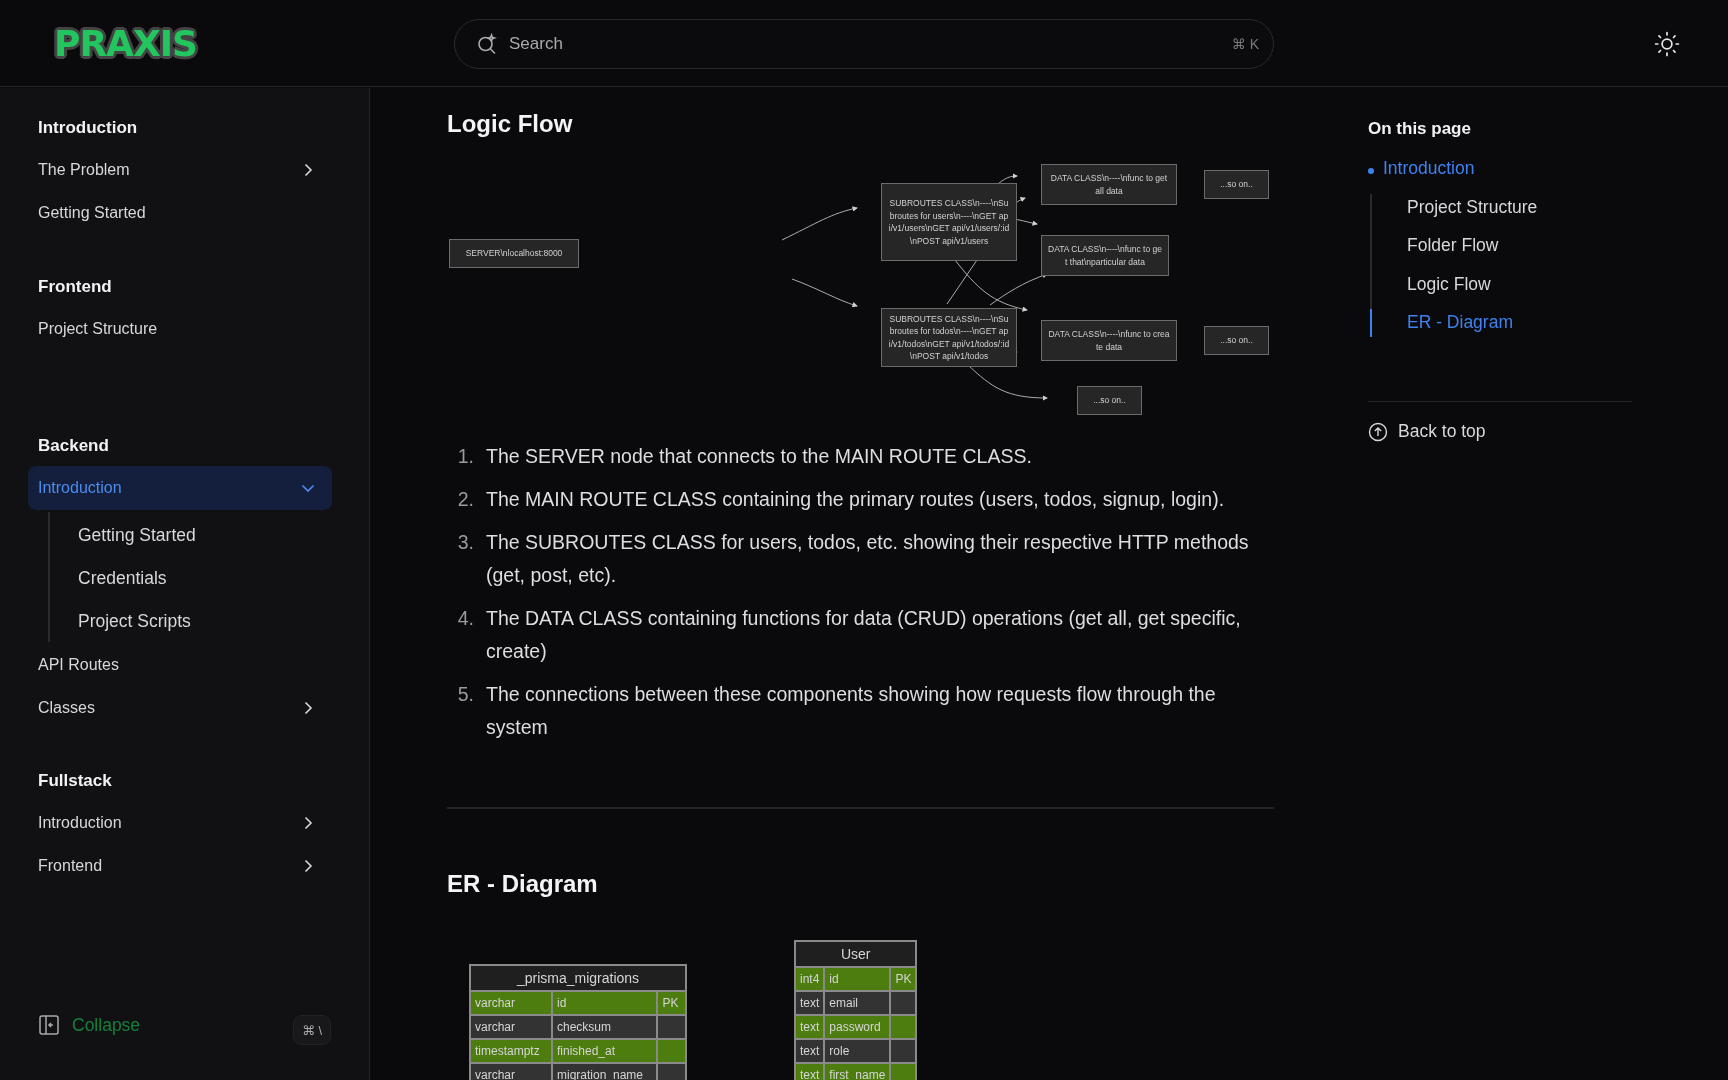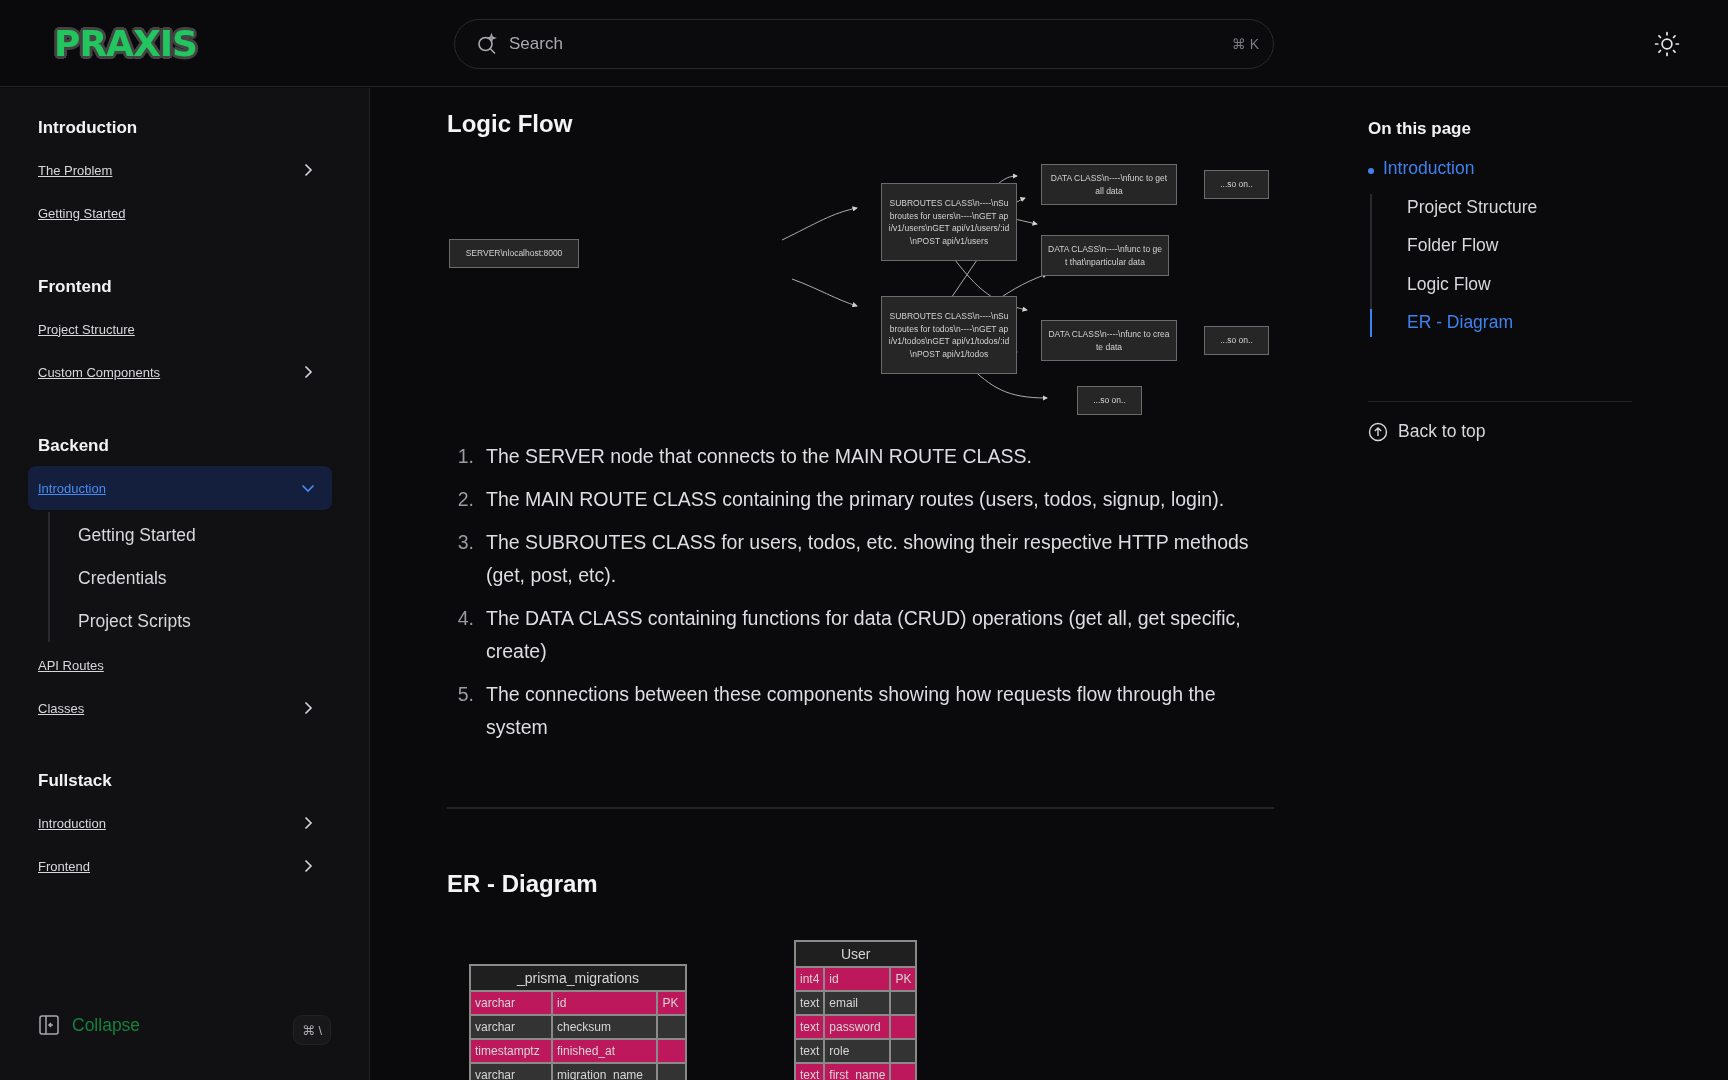--- a/index.html
+++ b/index.html
@@ -11,21 +11,21 @@
     text-shadow: -2px -2px 0 #444, 2px -2px 0 #444, -2px 2px 0 #444, 2px 2px 0 #444, 0 3px 0 #444, 0 -3px 0 #444, 3px 0 0 #444, -3px 0 0 #444; line-height: 40px; }
   .search { position: absolute; left: 454px; top: 19px; width: 820px; height: 50px; border: 1px solid #2a2a2e; border-radius: 25px; background: #0b0b0d; display: flex; align-items: center; cursor: text; }
   .search .icon { margin-left: 20px; width: 24px; height: 24px; }
   .search .placeholder { margin-left: 10px; font-size: 17px; color: #a9a9ae; flex: 1; }
   .search .kbd { margin-right: 14px; font-size: 14px; color: #7a7a80; }
   .theme-toggle { position: absolute; left: 1654px; top: 31px; width: 26px; height: 26px; cursor: pointer; }
 
   
   .sidebar { position: absolute; left: 0; top: 88px; width: 370px; height: 992px; background: #111113; border-right: 1px solid #232326; }
   .sec-title { position: absolute; left: 38px; font-size: 17px; font-weight: bold; color: #f2f2f4; }
-  .nav-item { position: absolute; left: 28px; width: 304px; height: 44px; display: flex; align-items: center; padding-left: 10px; font-size: 13px; color: #d8d8dc; border-radius: 8px; cursor: pointer; text-decoration: underline; }
+  .nav-item { position: absolute; left: 28px; width: 304px; height: 44px; display: flex; align-items: center; padding-left: 10px; font-size: 16px; color: #d8d8dc; border-radius: 8px; cursor: pointer; }
   .nav-item .chev { position: absolute; right: 14px; top: 12px; width: 20px; height: 20px; }
   .nav-item.active { background: #141f3d; color: #4a8cf0; }
   .sub-line { position: absolute; left: 48px; width: 2px; background: #2a2a2e; }
   .nav-sub { position: absolute; left: 68px; width: 260px; height: 40px; display: flex; align-items: center; padding-left: 10px; font-size: 17.5px; color: #d8d8dc; cursor: pointer; }
   .collapse { position: absolute; left: 38px; top: 1014px; display: flex; align-items: center; font-size: 17.5px; color: #15803d; cursor: pointer; }
   .collapse svg { width: 22px; height: 22px; margin-right: 12px; }
   .collapse-kbd { position: absolute; left: 293px; top: 1015px; width: 38px; height: 30px; border-radius: 9px; background: #18181b; border: 1px solid #222; color: #a9a9ae; font-size: 13px; display: flex; align-items: center; justify-content: center; }
 
   
   .main { position: absolute; left: 371px; top: 88px; width: 940px; height: 992px; overflow: hidden; }
@@ -34,21 +34,21 @@
   .node { position: absolute; background: #262626; border: 1px solid #6b6b6b; color: #d2d2d2; font-size: 8.5px; line-height: 12.5px; text-align: center; display: flex; align-items: center; justify-content: center; padding: 2px 6px; word-break: break-all; }
   .ol { position: absolute; left: 76px; top: 352px; width: 830px; }
   .li { display: flex; font-size: 19.5px; line-height: 33px; color: #dedee2; margin-bottom: 10px; }
   .li .num { width: 39px; flex: 0 0 39px; color: #9a9aa0; text-align: right; padding-right: 12px; }
   .li .txt { flex: 1; }
   .hr { position: absolute; left: 76px; top: 719px; width: 827px; height: 2px; background: #232326; }
 
   .er-table { position: absolute; border: 2px solid #8a8a8a; background: #2a2a2a; font-size: 12px; color: #d6d6d6; border-collapse: collapse; }
   .er-table th { background: #1f1f1f; font-weight: normal; font-size: 14px; height: 26px; border: 1px solid #8a8a8a; }
   .er-table td { border: 2px solid #8a8a8a; height: 24px; padding: 0 4px; }
-  .er-table tr.odd td { background: #be185d; }
+  .er-table tr.odd td { background: #4d7c0f; }
   .er-table tr.even td { background: #333333; }
 
   
   .toc { position: absolute; left: 1368px; top: 88px; width: 262px; }
   .toc-title { position: absolute; left: 0; top: 31px; font-size: 17px; font-weight: bold; color: #f2f2f4; white-space: nowrap; }
   .toc-item { position: absolute; font-size: 17.5px; color: #d8d8dc; white-space: nowrap; cursor: pointer; }
   .toc-item.active { color: #3f82ef; }
   .toc-dot { position: absolute; left: 0; top: 80px; width: 6px; height: 6px; border-radius: 50%; background: #3f82ef; }
   .toc-line { position: absolute; left: 2px; top: 106px; width: 2px; height: 143px; background: #2a2a2e; }
   .toc-line-active { position: absolute; left: 2px; top: 221px; width: 2px; height: 28px; background: #3f82ef; }
@@ -92,26 +92,20 @@
       </svg>
   </div>
   <div class="nav-item" style="top:103px">
     <span>Getting Started</span>
   </div>
 
   <div class="sec-title" style="top:189px">Frontend</div>
   <div class="nav-item" style="top:219px">
     <span>Project Structure</span>
   </div>
-  <div class="nav-item" style="top:262px">
-    <span>Custom Components</span>
-    <svg class="chev" viewBox="0 0 20 20" fill="none" stroke="#d8d8dc" stroke-width="1.6">
-        <path d="M7.5 4.5 L13 10 L7.5 15.5"></path>
-      </svg>
-  </div>
 
   <div class="sec-title" style="top:348px">Backend</div>
   <div class="nav-item active" style="top:378px">
     <span>Introduction</span>
     <svg class="chev" viewBox="0 0 20 20" fill="none" stroke="#4a8cf0" stroke-width="1.6">
         <path d="M4.5 7.5 L10 13 L15.5 7.5"></path>
       </svg>
   </div>
   <div class="sub-line" style="top:424px; height:130px"></div>
   <div class="nav-sub" style="top:427px">
@@ -187,21 +181,21 @@
       <path d="M543 194 C 555 200, 560 198, 570 194" marker-end="url(#ah)"></path>
 
       <path d="M520 206 C 545 230, 560 240, 600 240" marker-end="url(#ah)"></path>
 
       <line x1="700" y1="23" x2="726" y2="23" marker-end="url(#ah)"></line>
 
       <line x1="700" y1="180" x2="726" y2="180" marker-end="url(#ah)"></line>
     </svg>
     <div class="node" style="left:2px;top:81px;width:130px;height:29px">SERVER\nlocalhost:8000</div>
     <div class="node" style="left:434px;top:25px;width:136px;height:78px">SUBROUTES CLASS\n----\nSubroutes for users\n----\nGET api/v1/users\nGET api/v1/users/:id\nPOST api/v1/users</div>
-    <div class="node" style="left:434px;top:138px;width:136px;height:78px">SUBROUTES CLASS\n----\nSubroutes for todos\n----\nGET api/v1/todos\nGET api/v1/todos/:id\nPOST api/v1/todos</div>
+    <div class="node" style="left:434px;top:150px;width:136px;height:59px">SUBROUTES CLASS\n----\nSubroutes for todos\n----\nGET api/v1/todos\nGET api/v1/todos/:id\nPOST api/v1/todos</div>
     <div class="node" style="left:594px;top:6px;width:136px;height:41px">DATA CLASS\n----\nfunc to get all data</div>
     <div class="node" style="left:594px;top:77px;width:128px;height:41px">DATA CLASS\n----\nfunc to get that\nparticular data</div>
     <div class="node" style="left:594px;top:162px;width:136px;height:41px">DATA CLASS\n----\nfunc to create data</div>
     <div class="node" style="left:757px;top:12px;width:65px;height:29px">...so on..</div>
     <div class="node" style="left:757px;top:168px;width:65px;height:29px">...so on..</div>
     <div class="node" style="left:630px;top:228px;width:65px;height:29px">...so on..</div>
   </div>
 
   <div class="ol">
     <div class="li">

